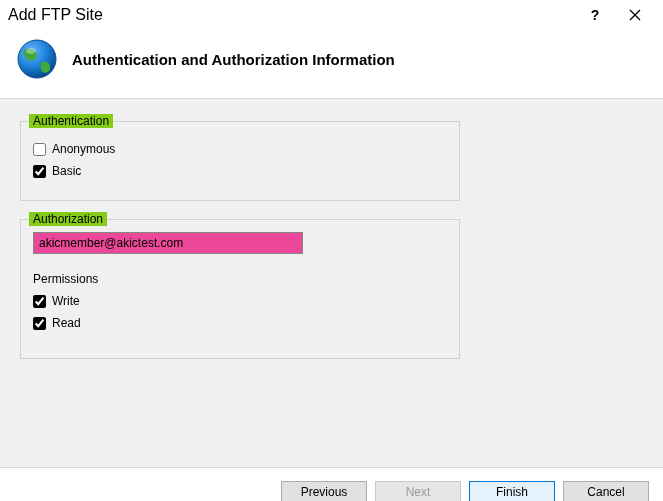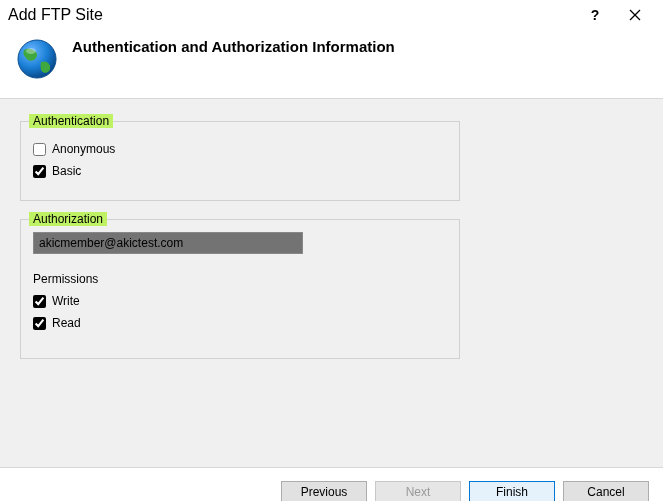--- a/index.html
+++ b/index.html
@@ -27,20 +27,21 @@
       align-items: center;
       justify-content: center;
       font-size: 13px;
       cursor: default;
     }
     .titlebar-btn.help { font-size: 14px; font-weight: bold; }
     .titlebar-btn.close svg { width: 12px; height: 12px; }
 
     .header {
       display: flex;
+      align-items: center;
       padding: 8px 16px 18px 16px;
       gap: 14px;
     }
     .globe-icon { width: 42px; height: 42px; flex-shrink: 0; }
     .header-title { font-size: 15px; font-weight: 600; }
 
     .content-area {
       background: #f0f0f0;
       border-top: 1px solid #d8d8d8;
       border-bottom: 1px solid #d8d8d8;
@@ -53,21 +54,21 @@
       padding: 12px 12px 14px 12px;
       position: relative;
       margin-bottom: 18px;
       background: #f0f0f0;
       width: 440px;
     }
     .fieldset-legend {
       position: absolute;
       top: -8px;
       left: 8px;
-      background: #bef264;
+      background: #84cc16;
       padding: 0 4px;
       font-size: 12px;
     }
     .checkbox-row {
       display: flex;
       align-items: flex-end;
       gap: 6px;
       margin: 8px 0;
     }
     .checkbox-row input[type="checkbox"] {
@@ -93,21 +94,21 @@
       position: absolute;
       right: 6px;
       top: 50%;
       transform: translateY(-50%);
       pointer-events: none;
     }
     .text-input {
       width: 270px;
       height: 22px;
       border: 1px solid #888;
-      background: #737373;
+      background: #ec4899;
       padding: 0 5px;
       font-family: inherit;
       font-size: 12px;
       margin-bottom: 10px;
     }
     .sub-label { font-size: 12px; margin-top: 8px; margin-bottom: 4px; }
 
     .button-bar {
       height: 48px;
       display: flex;

